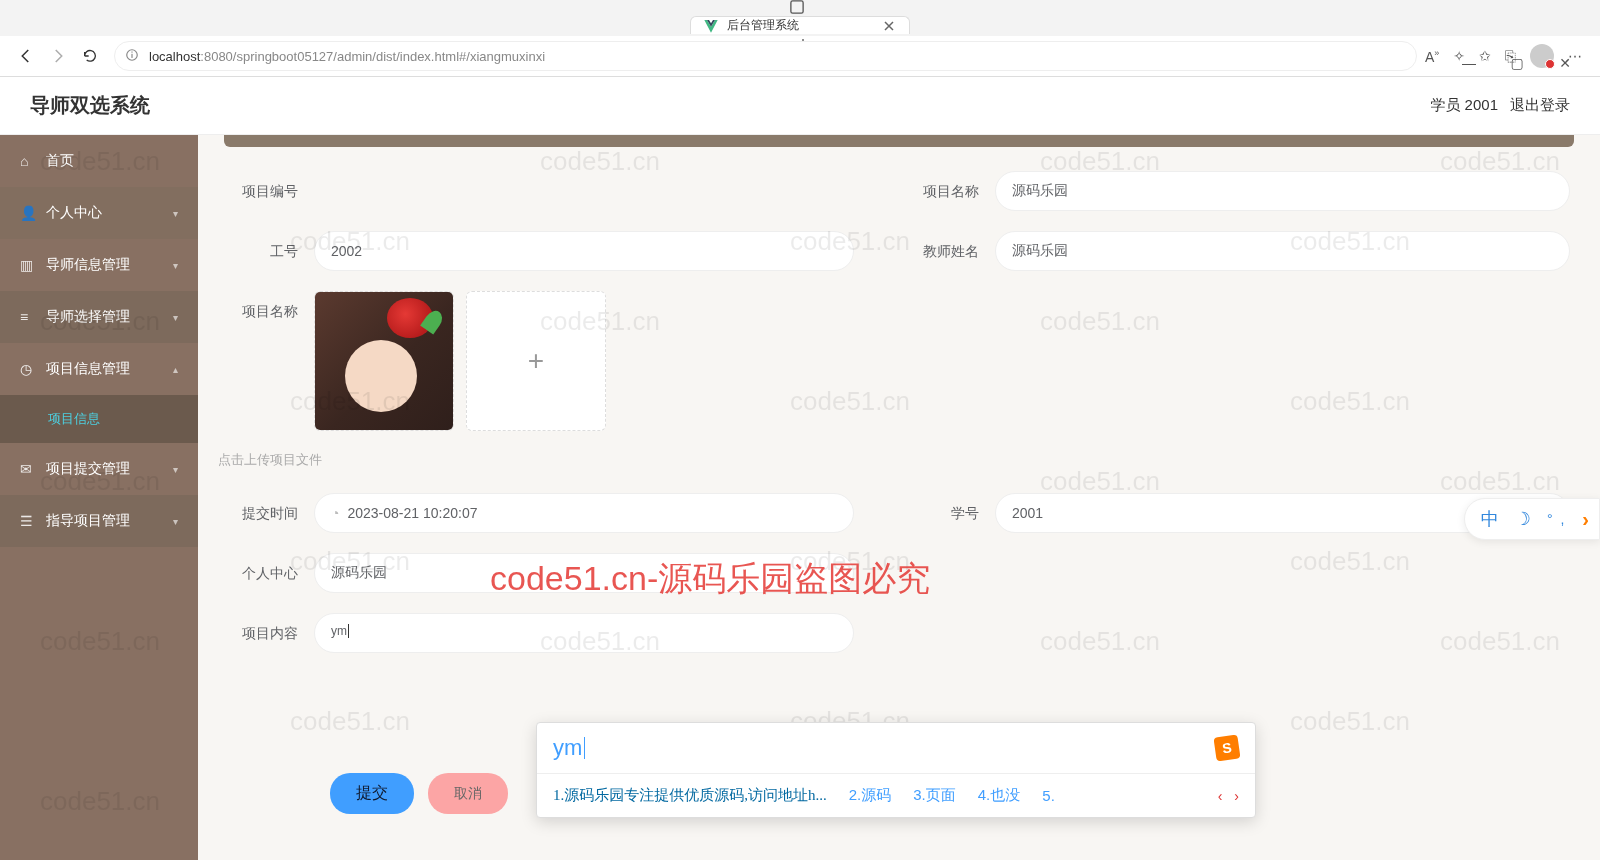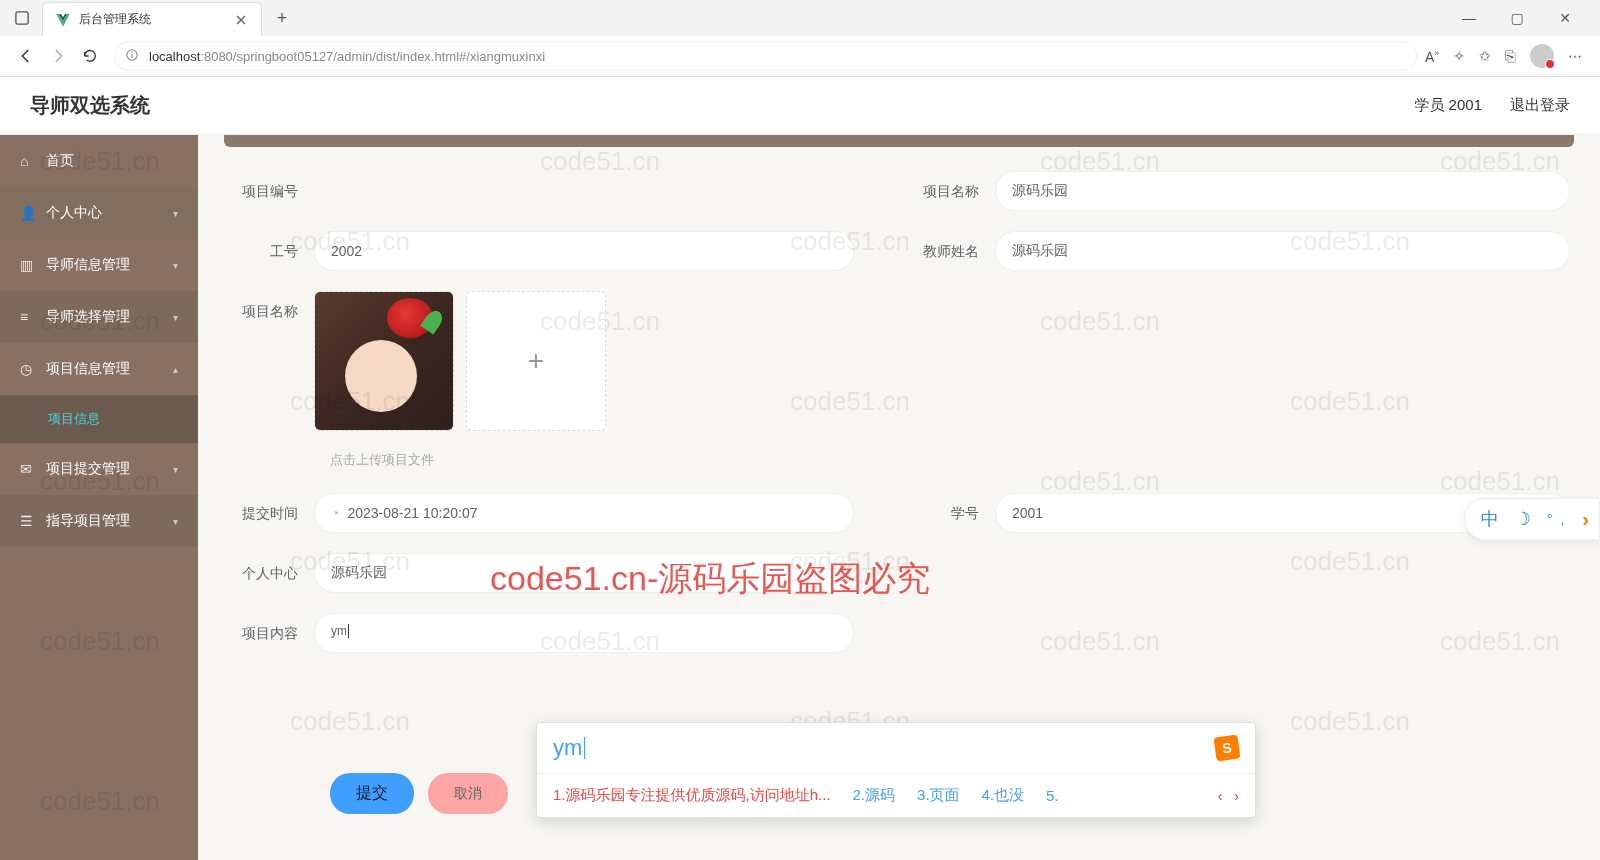--- a/index.html
+++ b/index.html
@@ -1,20 +1,20 @@
 <!DOCTYPE html>
 <html><head>
   <meta charset="utf-8">
   <style>
     * { margin: 0; padding: 0; box-sizing: border-box; }
     body { font-family: "Microsoft YaHei", -apple-system, sans-serif; font-size: 14px; color: #333; background: #fff; width: 1600px; height: 860px; overflow: hidden; position: relative; }
     
     
     .browser-top { background: #f3f3f3; border-bottom: 1px solid #ddd; }
-    .tab-bar { display: flex; align-items: center; height: 36px; padding: 0 8px; }
+    .tab-bar { display: flex; align-items: center; height: 36px; padding: 0 8px; flex-direction: column; }
     .tab-icon-btn { width: 28px; height: 28px; display: flex; align-items: center; justify-content: center; margin-right: 6px; color: #555; }
     .tab-icon-btn svg { width: 14px; height: 14px; }
     .browser-tab { display: flex; align-items: center; background: #fff; height: 34px; padding: 0 12px; border-radius: 6px 6px 0 0; min-width: 220px; border: 1px solid #ddd; border-bottom: none; margin-top: 2px; }
     .tab-favicon { width: 16px; height: 16px; margin-right: 8px; color: #41b883; }
     .tab-title { flex: 1; font-size: 12px; color: #333; }
     .tab-close { width: 16px; height: 16px; color: #666; margin-left: 8px; }
     .new-tab { width: 28px; height: 28px; display: flex; align-items: center; justify-content: center; margin-left: 6px; color: #555; font-size: 18px; }
     .window-controls { margin-left: auto; display: flex; gap: 18px; padding-right: 12px; color: #555; }
     .window-controls span { width: 30px; text-align: center; }
     
@@ -25,21 +25,21 @@
     .url-lock { color: #777; margin-right: 10px; }
     .url-text { font-size: 13px; color: #888; }
     .url-host { color: #333; }
     .tool-icons { display: flex; align-items: center; gap: 14px; color: #555; padding-right: 8px; }
     .avatar { width: 24px; height: 24px; border-radius: 50%; background: #ccc; position: relative; }
     .avatar::after { content: ''; position: absolute; right: -1px; bottom: -1px; width: 8px; height: 8px; background: #d33; border-radius: 50%; border: 1px solid #fff; }
     
     
     .app-header { display: flex; align-items: center; height: 58px; padding: 0 30px; border-bottom: 1px solid #eee; background: #fff; }
     .app-title { font-size: 20px; font-weight: 700; }
-    .header-right { margin-left: auto; display: flex; gap: 28px; font-size: 15px; }
+    .header-right { margin-left: auto; display: flex; gap: 12px; font-size: 15px; }
     
     
     .main-area { display: flex; height: calc(860px - 36px - 40px - 58px); }
     .sidebar { width: 198px; background: #887062; color: #fff; font-size: 14px; overflow: hidden; }
     .sb-item { display: flex; align-items: center; height: 52px; padding: 0 20px; cursor: pointer; }
     .sb-item.dark { background: #826e5f; }
     .sb-item.darker { background: #7d6a5c; }
     .sb-item .sb-icon { width: 16px; margin-right: 10px; opacity: 0.85; }
     .sb-item .sb-chevron { margin-left: auto; opacity: 0.6; font-size: 10px; }
     .sb-sub { background: #6b5a4d; padding-left: 48px; height: 48px; display: flex; align-items: center; color: #4dd0e1; font-size: 13px; }
@@ -57,38 +57,38 @@
     .pair-right .form-label { width: 96px; text-align: right; }
     .pair-right .form-input { flex: 1; margin-right: 10px; }
     
     .upload-area { display: flex; gap: 12px; align-items: flex-start; }
     .upload-thumb { width: 140px; height: 140px; border-radius: 6px; overflow: hidden; border: 1px dashed #ddd; }
     .thumb-img { width: 100%; height: 100%; background: linear-gradient(135deg,#5b3a2f 0%,#3a2620 55%,#2f1f1b 100%); position: relative; }
     .thumb-img::before { content: ''; position: absolute; top: 6px; right: 20px; width: 46px; height: 40px; background: radial-gradient(circle at 40% 40%, #e53935 0%, #b71c1c 70%); border-radius: 50%; }
     .thumb-img::after { content: ''; position: absolute; top: 18px; right: 12px; width: 16px; height: 22px; background: #4caf50; border-radius: 50% 50% 0 0; transform: rotate(35deg); }
     .face { position: absolute; left: 30px; bottom: 18px; width: 72px; height: 72px; background: #f5d9c5; border-radius: 50%; }
     .upload-add { width: 140px; height: 140px; border: 1px dashed #ddd; border-radius: 6px; display: flex; align-items: center; justify-content: center; color: #999; font-size: 28px; background: #fff; }
-    .upload-hint { margin-left: 112px; color: #aaa; font-size: 13px; margin-top: 8px; }
+    .upload-hint { color: #aaa; font-size: 13px; margin-top: 8px; }
     
     .submit-btns { margin-left: 112px; display: flex; gap: 14px; margin-top: 10px; }
     .btn-primary { background: #409eff; color: #0f172a; border: none; border-radius: 20px; padding: 10px 26px; font-size: 16px; }
     .btn-cancel { background: #fca5a5; color: #666; border: none; border-radius: 20px; padding: 10px 26px; font-size: 14px; }
     
     .clock-icon { margin-right: 8px; color: #bbb; }
     .textarea-box { flex: 0 0 540px; min-height: 40px; border: 1px solid #eee; border-radius: 20px; background: #fff; padding: 10px 16px; color: #606266; font-size: 12px; }
     
     
     .ime-box { position: absolute; left: 536px; top: 722px; width: 720px; background: #fff; border: 1px solid #ddd; border-radius: 4px; box-shadow: 0 4px 16px rgba(0,0,0,0.15); z-index: 50; }
     .ime-input-row { padding: 12px 16px 6px 16px; display: flex; align-items: center; }
     .ime-comp { color: #409eff; font-size: 22px; }
     .ime-caret { display: inline-block; width: 1px; height: 22px; background: #409eff; margin-left: 2px; }
     .ime-logo { margin-left: auto; width: 24px; height: 24px; background: #ff7e00; border-radius: 4px; display: flex; align-items: center; justify-content: center; color: #fff; font-weight: 700; transform: rotate(-8deg); }
     .ime-sep { border-top: 1px solid #eee; margin: 6px 0 0 0; }
     .ime-cands { padding: 12px 16px; display: flex; gap: 22px; align-items: center; font-size: 15px; }
-    .cand-1 { color: #ef4444; max-width: 330px; overflow: hidden; white-space: nowrap; text-overflow: ellipsis; }
+    .cand-1 { color: #0369a1; max-width: 330px; overflow: hidden; white-space: nowrap; text-overflow: ellipsis; font-family: Liberation Serif, serif; }
     .cand-n { color: #409eff; }
     .ime-pager { margin-left: auto; display: flex; gap: 12px; color: #d33; font-size: 14px; }
     
     
     .watermark { position: absolute; inset: 76px 0 0 0; pointer-events: none; z-index: 5; }
     .wm-text { position: absolute; color: rgba(0,0,0,0.08); font-size: 26px; white-space: nowrap; }
     .wm-big { position: absolute; left: 490px; top: 480px; color: #e53935; font-size: 34px; font-weight: 500; opacity: 0.85; }
     
     
     .side-float { position: absolute; right: 0; top: 498px; display: flex; align-items: center; background: #fff; border: 1px solid #eee; border-radius: 30px 0 0 30px; box-shadow: 0 2px 8px rgba(0,0,0,0.08); padding: 8px 10px 8px 16px; gap: 16px; }

